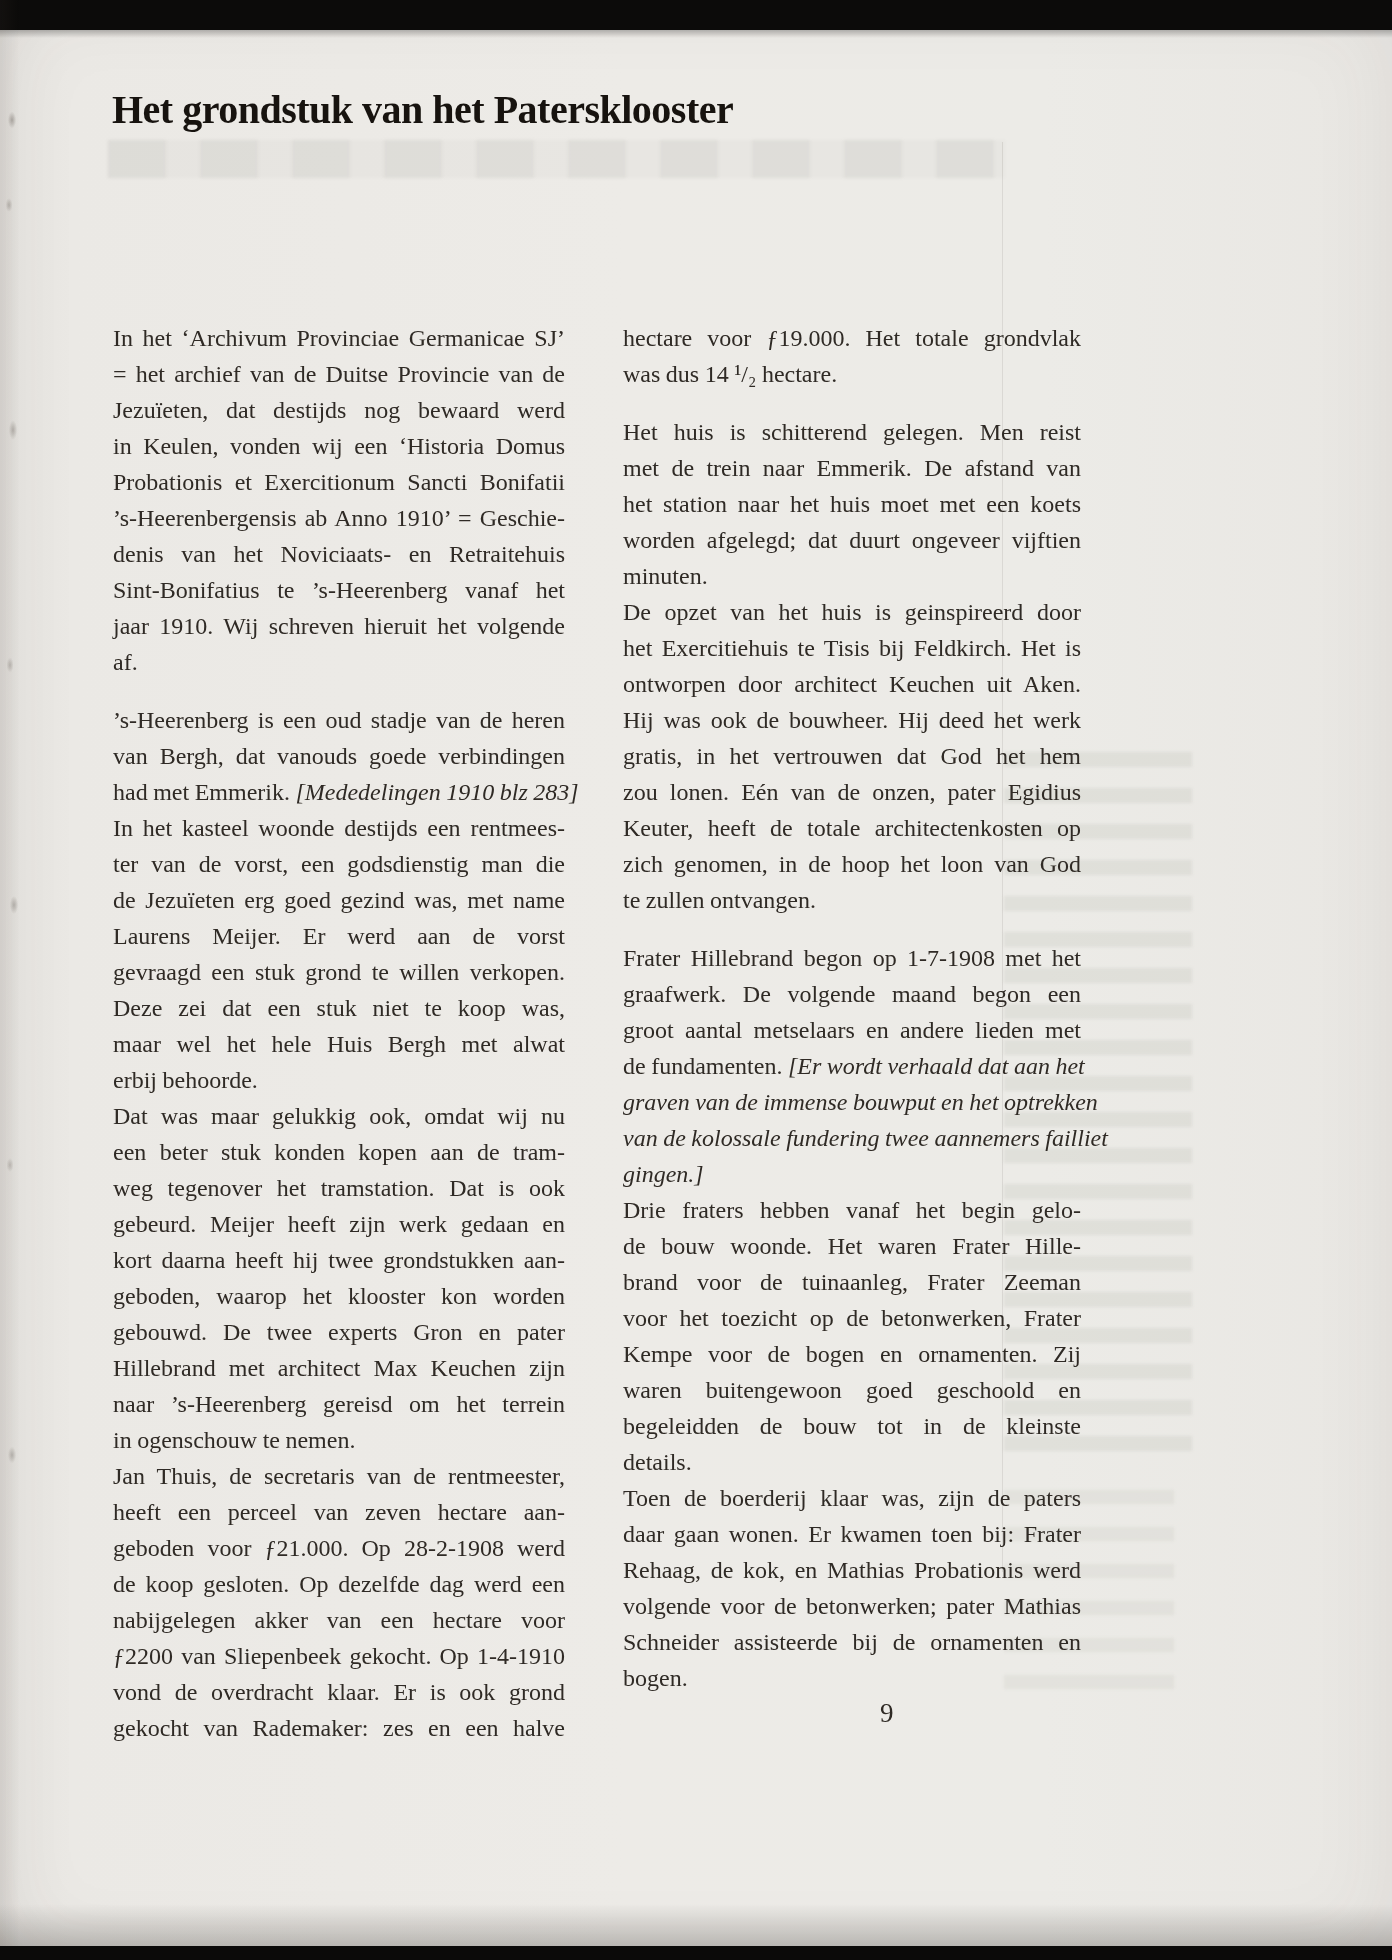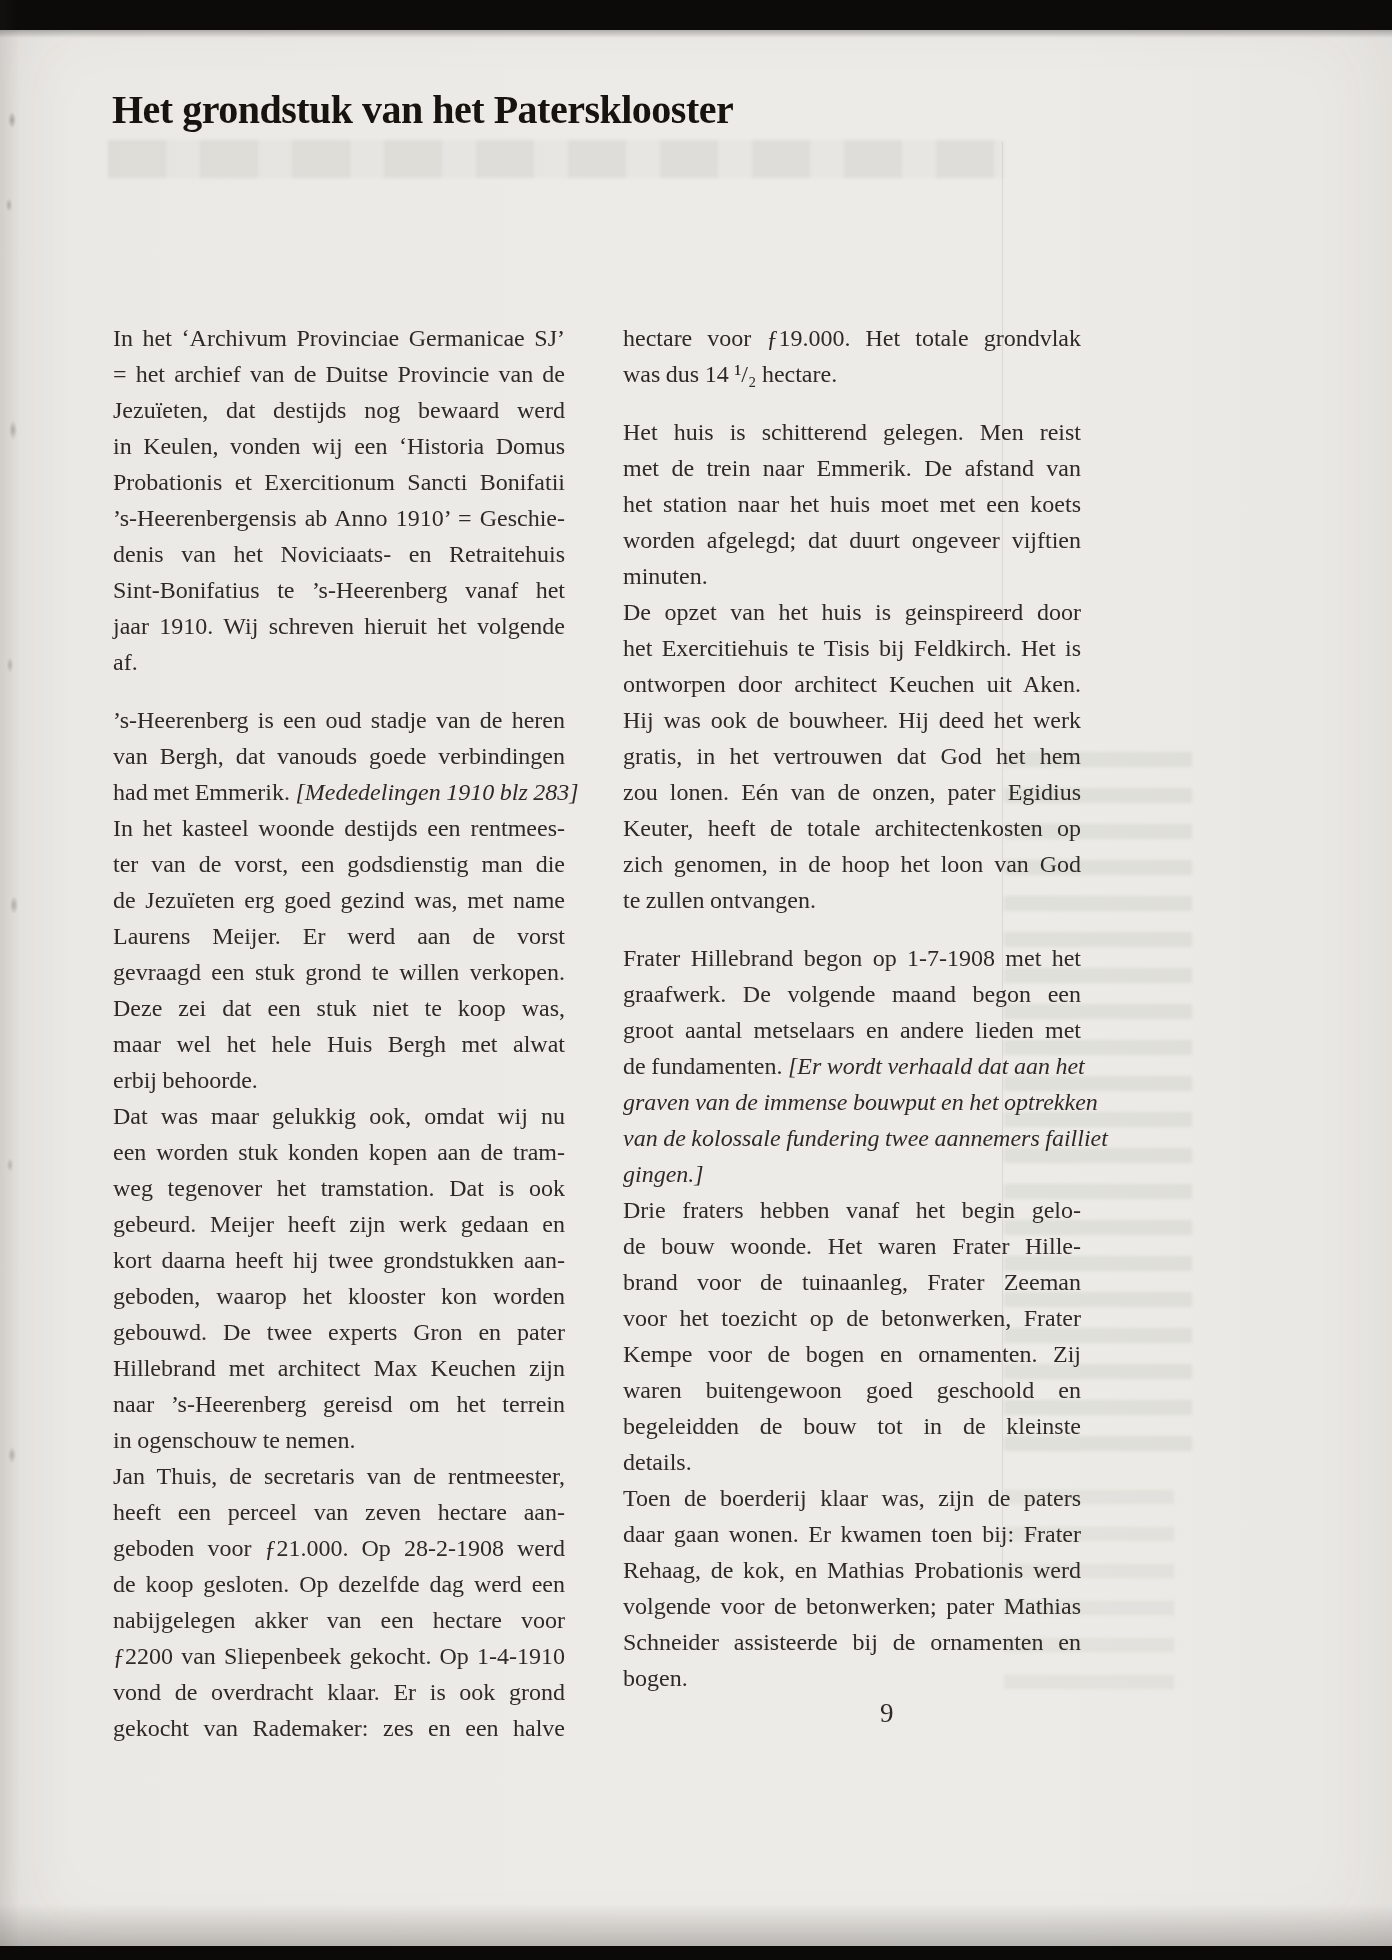--- a/index.html
+++ b/index.html
@@ -127,21 +127,21 @@
         <div class="line"><span>had met Emmerik. </span><span class="it">[Mededelingen 1910 blz 283]</span></div>
         <div class="line"><span>In het kasteel woonde destijds een rentmees-</span></div>
         <div class="line"><span>ter van de vorst, een godsdienstig man die</span></div>
         <div class="line"><span>de Jezuïeten erg goed gezind was, met name</span></div>
         <div class="line"><span>Laurens Meijer. Er werd aan de vorst</span></div>
         <div class="line"><span>gevraagd een stuk grond te willen verkopen.</span></div>
         <div class="line"><span>Deze zei dat een stuk niet te koop was,</span></div>
         <div class="line"><span>maar wel het hele Huis Bergh met alwat</span></div>
         <div class="line end"><span>erbij behoorde.</span></div>
         <div class="line"><span>Dat was maar gelukkig ook, omdat wij nu</span></div>
-        <div class="line"><span>een worden stuk konden kopen aan de tram-</span></div>
+        <div class="line"><span>een beter stuk konden kopen aan de tram-</span></div>
         <div class="line"><span>weg tegenover het tramstation. Dat is ook</span></div>
         <div class="line"><span>gebeurd. Meijer heeft zijn werk gedaan en</span></div>
         <div class="line"><span>kort daarna heeft hij twee grondstukken aan-</span></div>
         <div class="line"><span>geboden, waarop het klooster kon worden</span></div>
         <div class="line"><span>gebouwd. De twee experts Gron en pater</span></div>
         <div class="line"><span>Hillebrand met architect Max Keuchen zijn</span></div>
         <div class="line"><span>naar ’s-Heerenberg gereisd om het terrein</span></div>
         <div class="line end"><span>in ogenschouw te nemen.</span></div>
         <div class="line"><span>Jan Thuis, de secretaris van de rentmeester,</span></div>
         <div class="line"><span>heeft een perceel van zeven hectare aan-</span></div>

